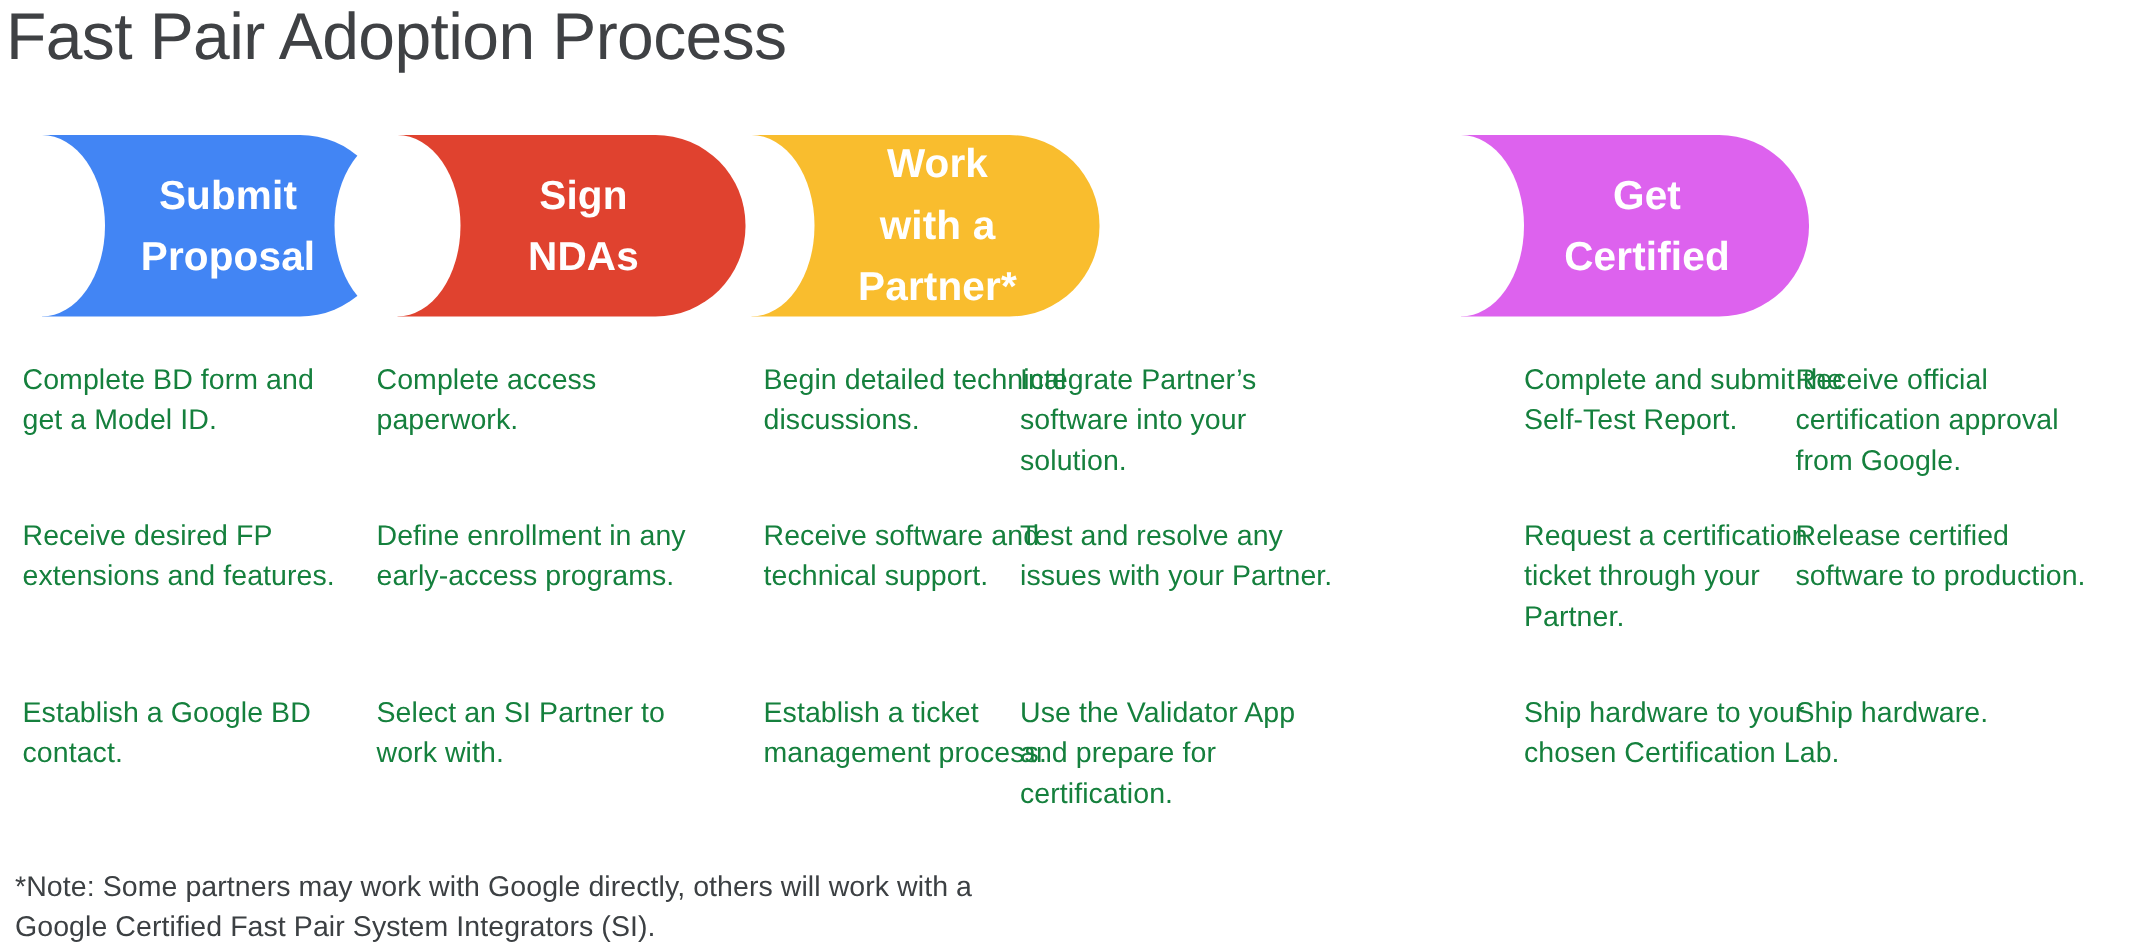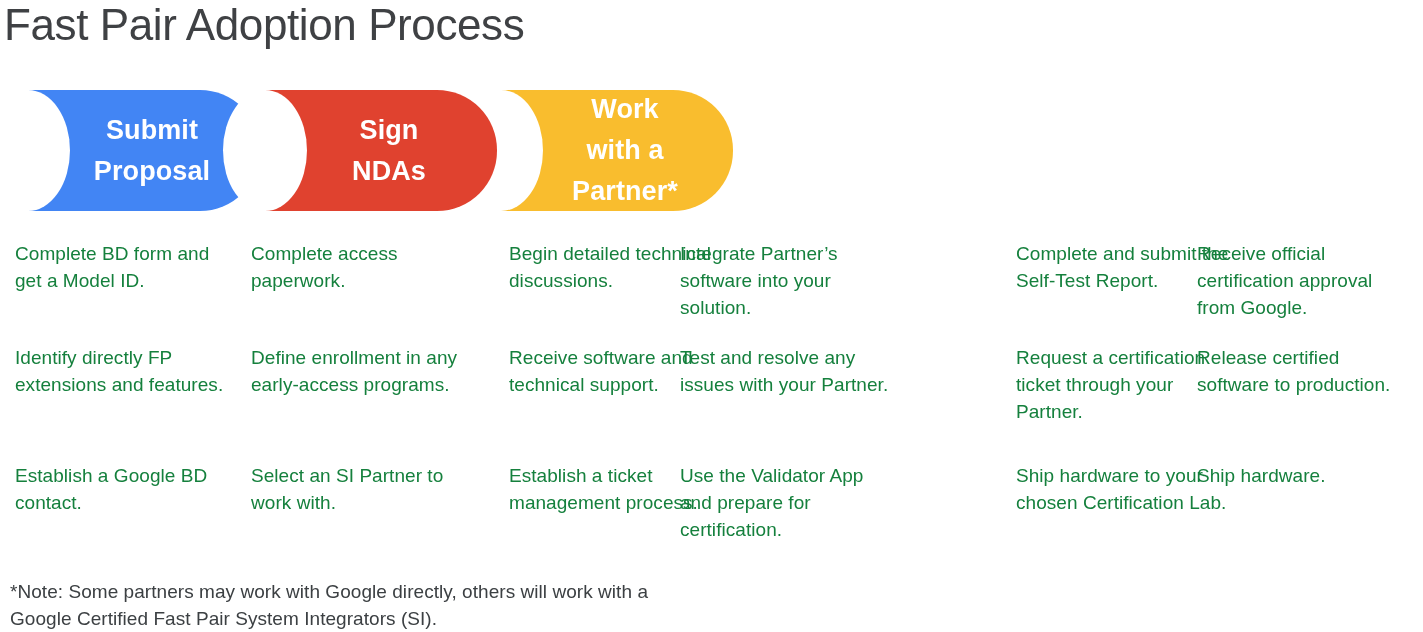--- a/index.html
+++ b/index.html
@@ -163,37 +163,43 @@
   </div>
 
   <div class="stage" style="left: 237px; width: 232px;">
     <div class="stage-body" style="width: 232px; background: rgb(224, 66, 47);"></div>
     <div class="stage-notch"></div>
     <div class="stage-label">Sign
 NDAs</div>
   </div>
 
 
+  <div class="stage" style="left: 946px; width: 232px;">
+    <div class="stage-body" style="width: 232px; background: rgb(221, 98, 238);"></div>
+    <div class="stage-notch"></div>
+    <div class="stage-label">Get
+Certified</div>
+  </div>
 
 
 </div>
 
 <div class="detail-grid">
 
   <div class="detail-row r0">
     <div class="detail-cell c0">Complete BD form and get a Model ID.</div>
     <div class="detail-cell c1">Complete access paperwork.</div>
     <div class="detail-cell c2">Begin detailed technical discussions.</div>
     <div class="detail-cell c3">Integrate Partner’s software into your solution.</div>
     <div class="detail-cell c4">Complete and submit the Self-Test Report.</div>
     <div class="detail-cell c5">Receive official certification approval from Google.</div>
   </div>
 
   <div class="detail-row r1">
-    <div class="detail-cell c0">Identify directly FP extensions and features.</div>
+    <div class="detail-cell c0">Receive desired FP extensions and features.</div>
     <div class="detail-cell c1">Define enrollment in any early-access programs.</div>
     <div class="detail-cell c2">Receive software and technical support.</div>
     <div class="detail-cell c3">Test and resolve any issues with your Partner.</div>
     <div class="detail-cell c4">Request a certification ticket through your Partner.</div>
     <div class="detail-cell c5">Release certified software to production.</div>
   </div>
 
   <div class="detail-row r2">
     <div class="detail-cell c0">Establish a Google BD contact.</div>
     <div class="detail-cell c1">Select an SI Partner to work with.</div>

